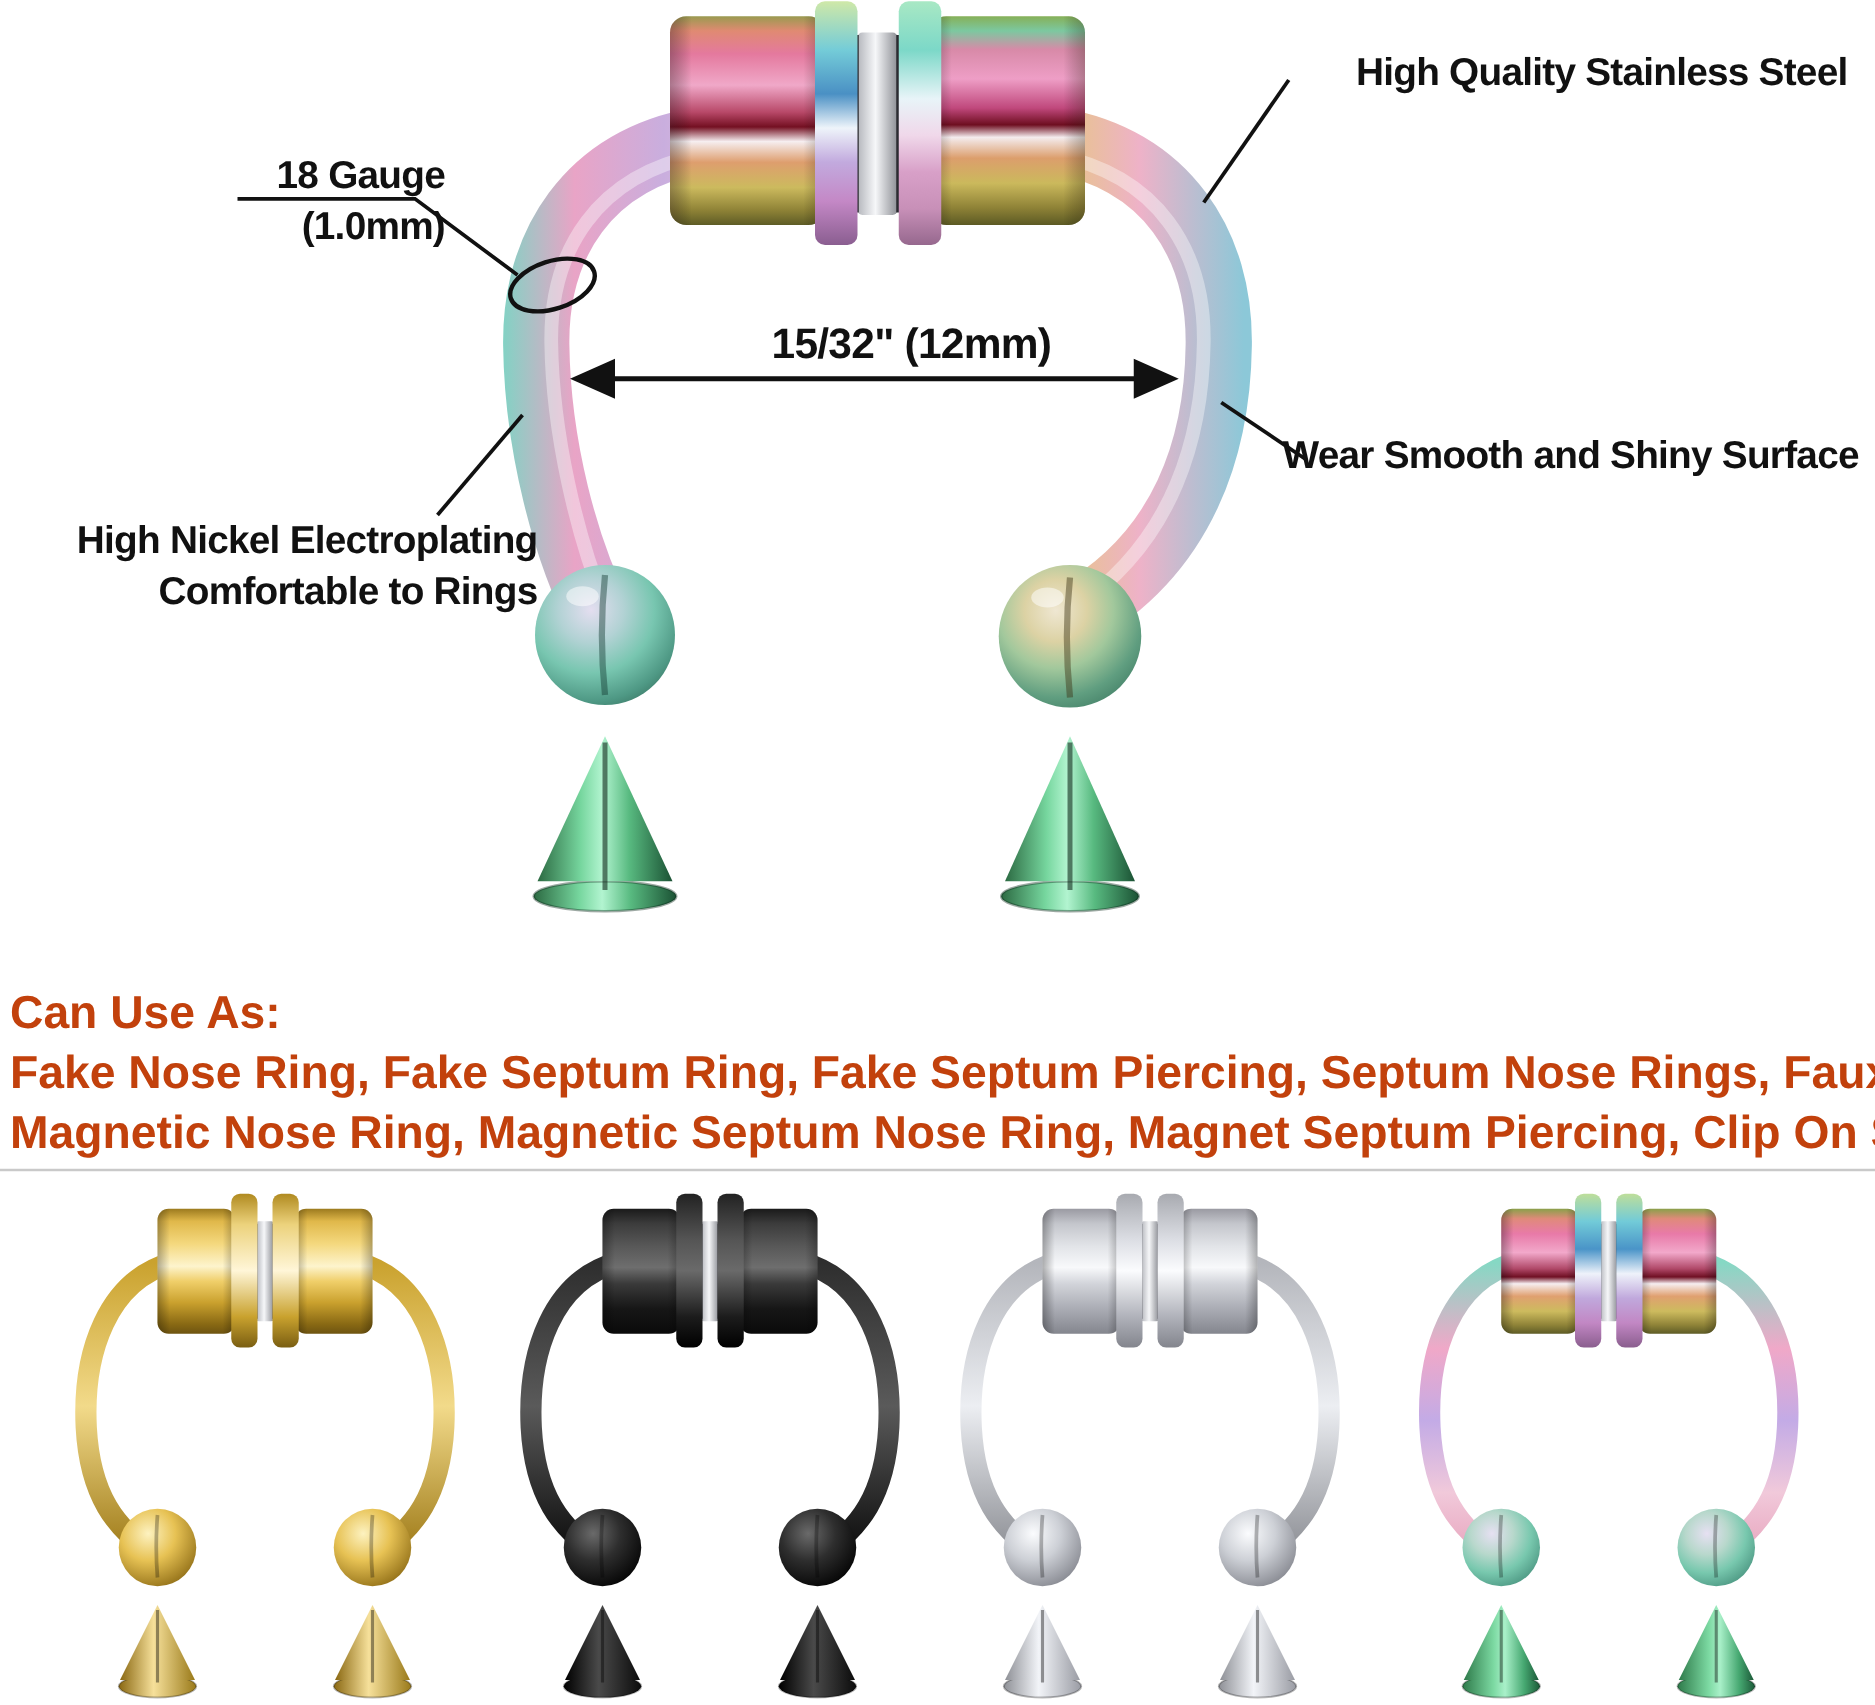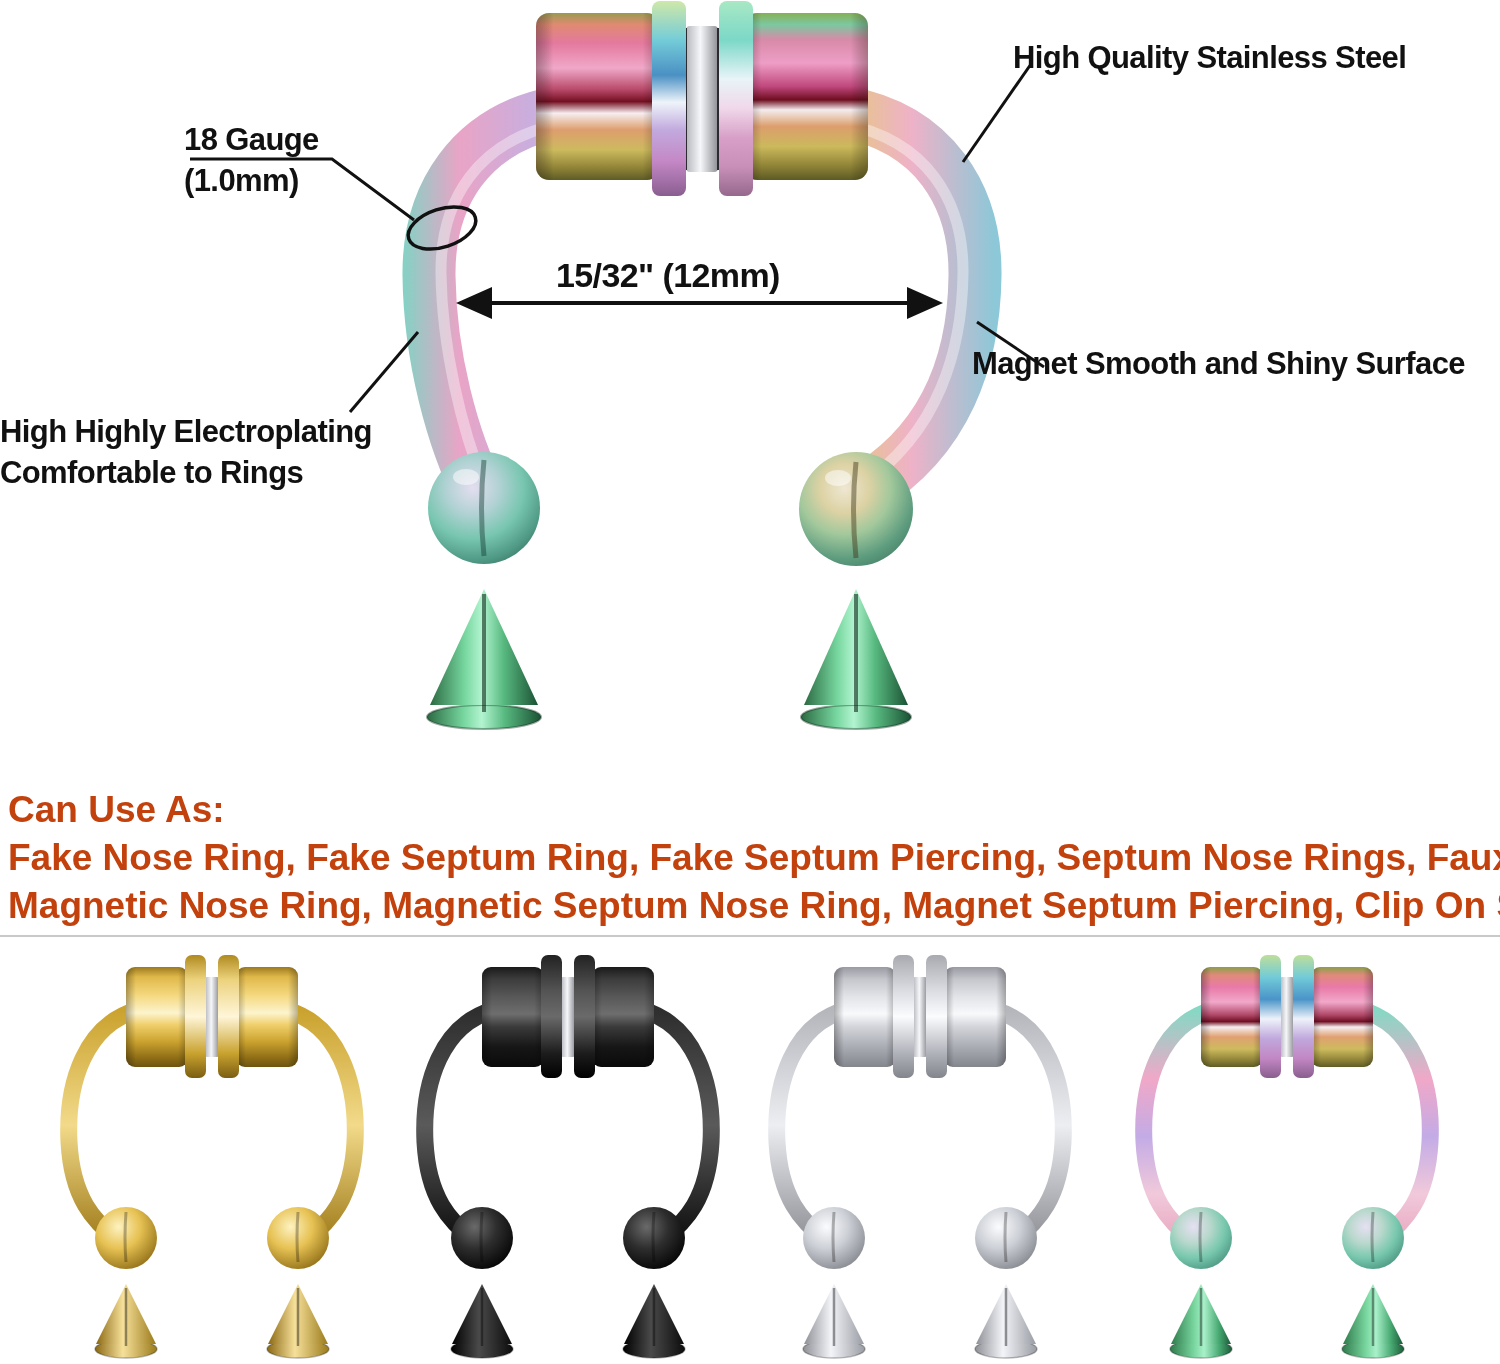--- a/index.html
+++ b/index.html
@@ -1,19 +1,19 @@
 <!DOCTYPE html>
 <html><head>
 <meta charset="utf-8">
 <style>
   html,body{margin:0;padding:0;background:#ffffff;}
   .canvas{position:relative;width:1500px;height:1364px;background:#ffffff;overflow:hidden;
           font-family:"Liberation Sans", sans-serif;}
   .hero-svg{position:absolute;left:0;top:0;}
-  .label{position:absolute;text-align:left;font-weight:bold;color:#111111;
+  .label{position:absolute;text-align:right;font-weight:bold;color:#111111;
          font-size:31px;line-height:41px;letter-spacing:-0.6px;}
   .label-size{font-size:34px;line-height:40px;}
   .usage{position:absolute;left:8px;top:786px;width:1492px;color:#c2410c;
          font-size:37px;line-height:48px;white-space:nowrap;overflow:hidden;font-weight:700;}
   .divider{position:absolute;left:0;top:935px;width:100%;height:2px;background:#c9c9c9;}
   #variants-row svg{position:absolute;top:950px;}
 </style>
 </head>
 <body>
 
@@ -168,25 +168,25 @@
 
   <div class="label label-size" style="left:556px;top:255px;width:285px;">
     <div>15/32" (12mm)</div>
   </div>
 
   <div class="label" style="left:1013px;top:37px;width:465px;">
     <div>High Quality Stainless Steel</div>
   </div>
 
   <div class="label" style="left:972px;top:343px;width:515px;">
-    <div>Magnet Smooth and Shiny Surface</div>
+    <div>Wear Smooth and Shiny Surface</div>
   </div>
 
   <div class="label" style="left:0px;top:411px;width:430px;">
-    <div>High Highly Electroplating</div>
+    <div>High Nickel Electroplating</div>
     <div>Comfortable to Rings</div>
   </div>
 
   <div class="usage">
     <div>Can Use As:</div>
     <div>Fake Nose Ring, Fake Septum Ring, Fake Septum Piercing, Septum Nose Rings, Faux Septum Nose Ring,</div>
     <div>Magnetic Nose Ring, Magnetic Septum Nose Ring, Magnet Septum Piercing, Clip On Septum Rings</div>
   </div>
 
   <div class="divider"></div>

